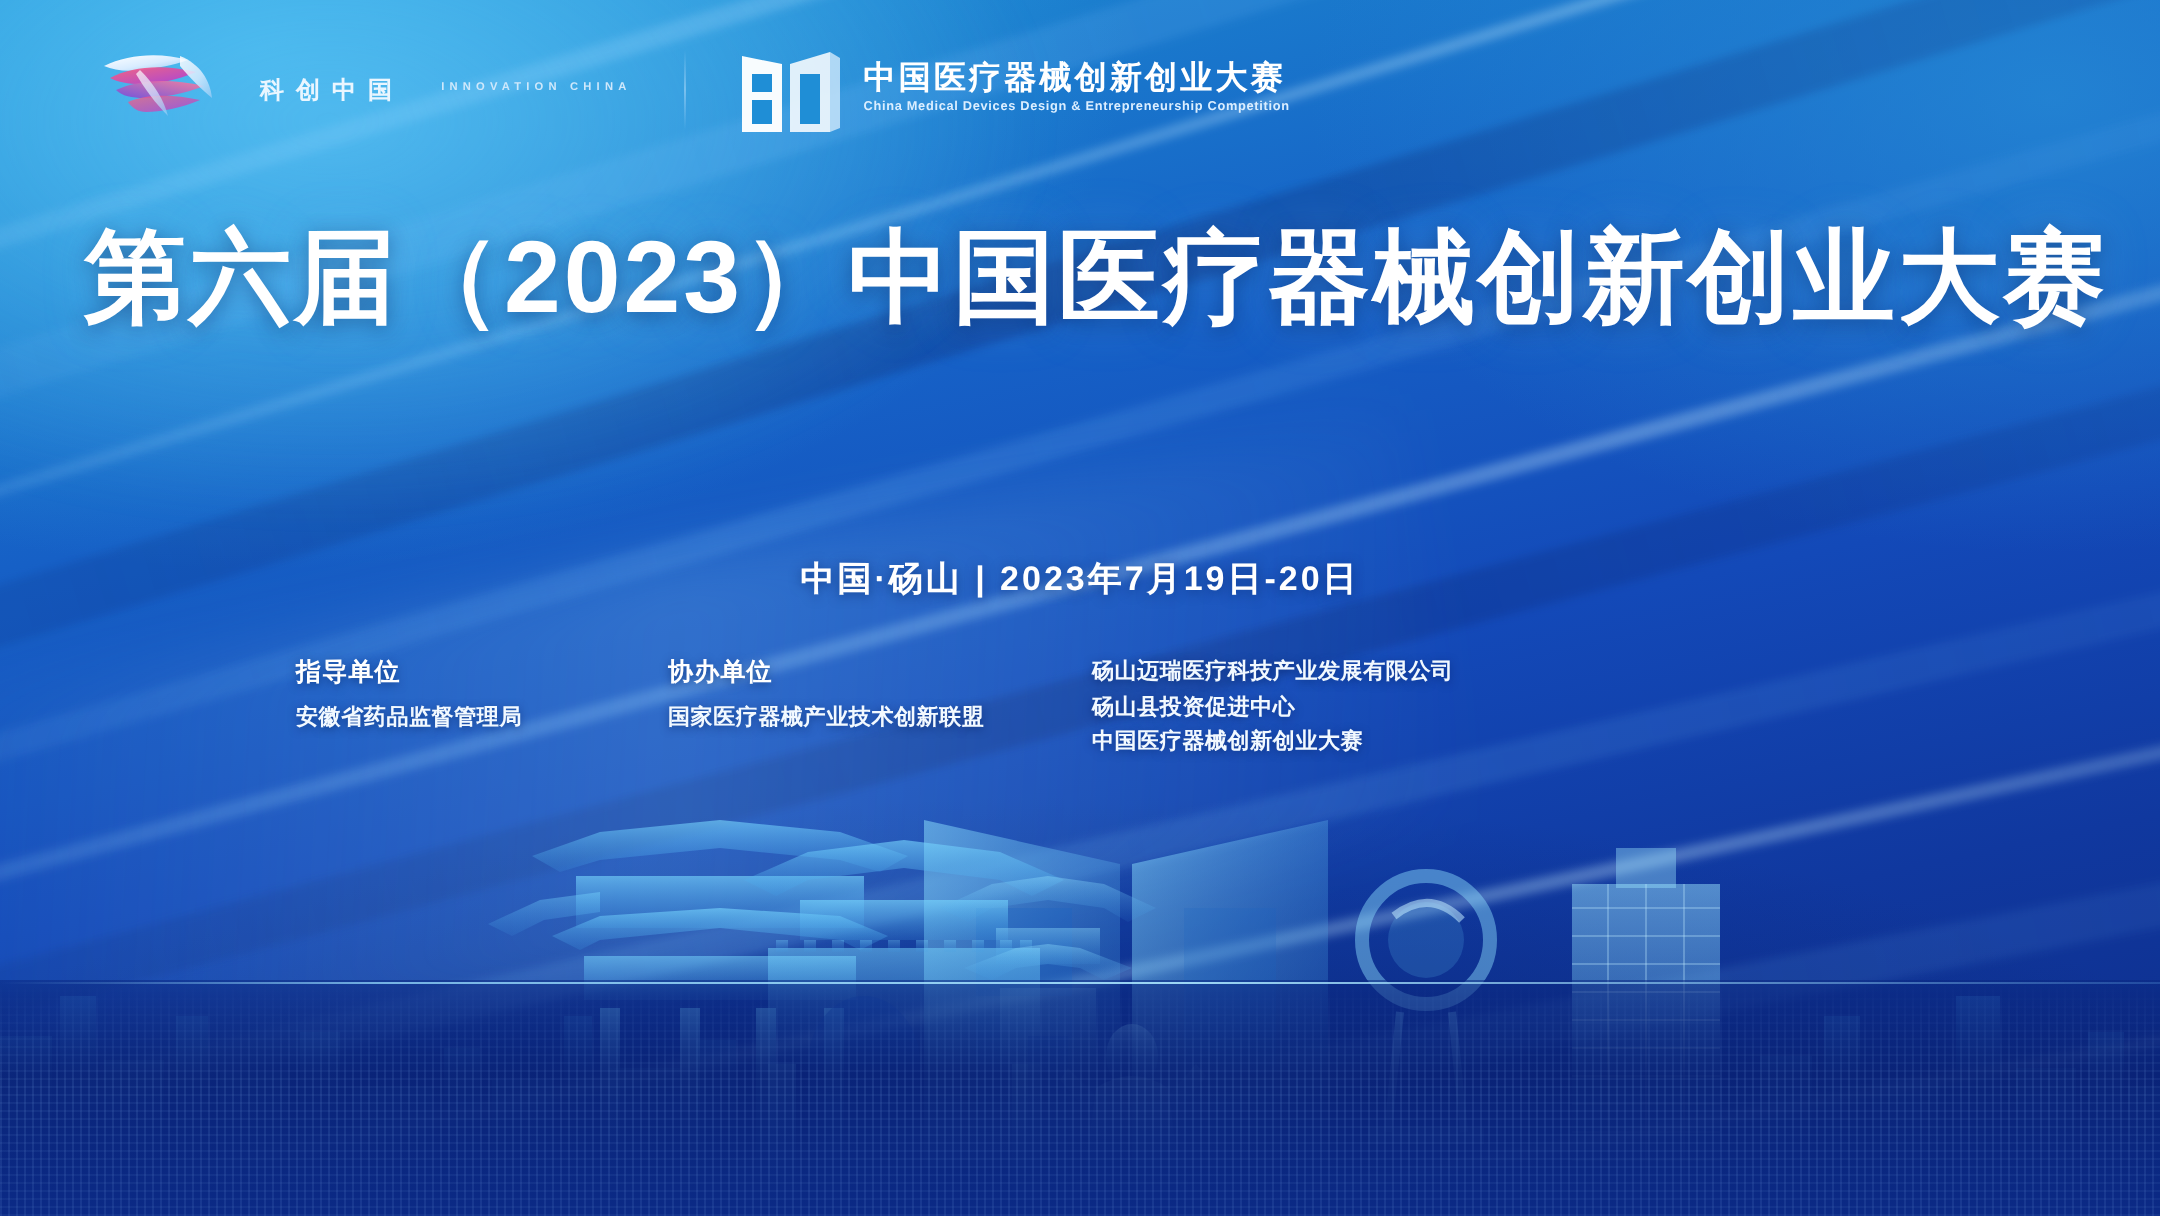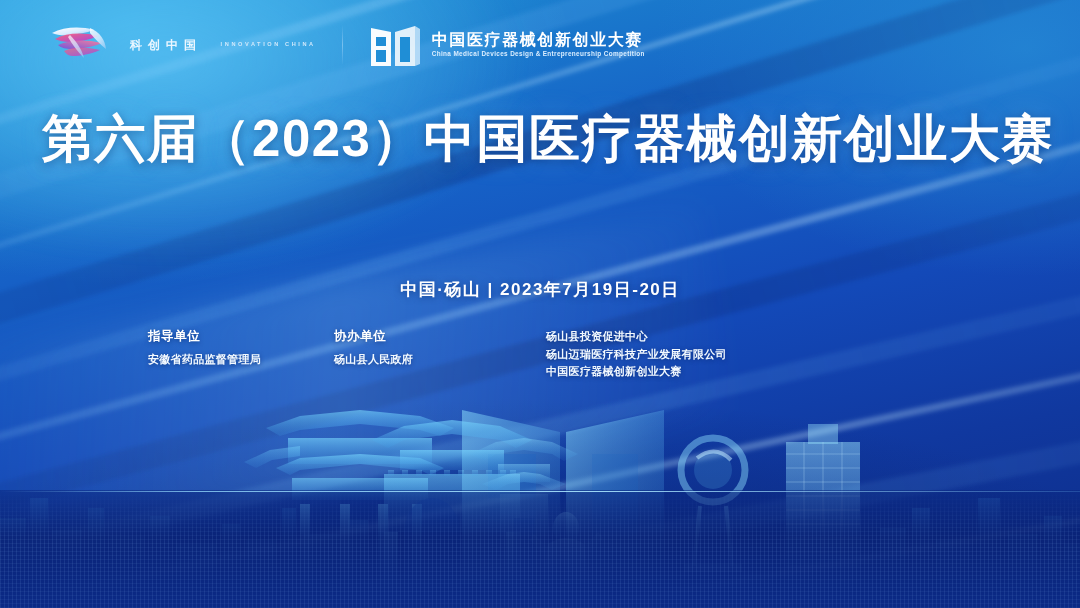--- a/index.html
+++ b/index.html
@@ -332,24 +332,24 @@
 
   <div class="sponsors">
 
     <div class="sp-col">
       <div class="sp-head">指导单位</div>
       <div class="sp-item">安徽省药品监督管理局</div>
     </div>
 
     <div class="sp-col">
       <div class="sp-head">协办单位</div>
-      <div class="sp-item">砀山县人民政府</div>
+      <div class="sp-item">国家医疗器械产业技术创新联盟</div>
     </div>
 
 
     <div class="sp-col">
+      <div class="sp-item">砀山迈瑞医疗科技产业发展有限公司</div>
       <div class="sp-item">砀山县投资促进中心</div>
-      <div class="sp-item">砀山迈瑞医疗科技产业发展有限公司</div>
       <div class="sp-item">中国医疗器械创新创业大赛</div>
     </div>
   </div>
 
 </div>
 
 </body></html>

